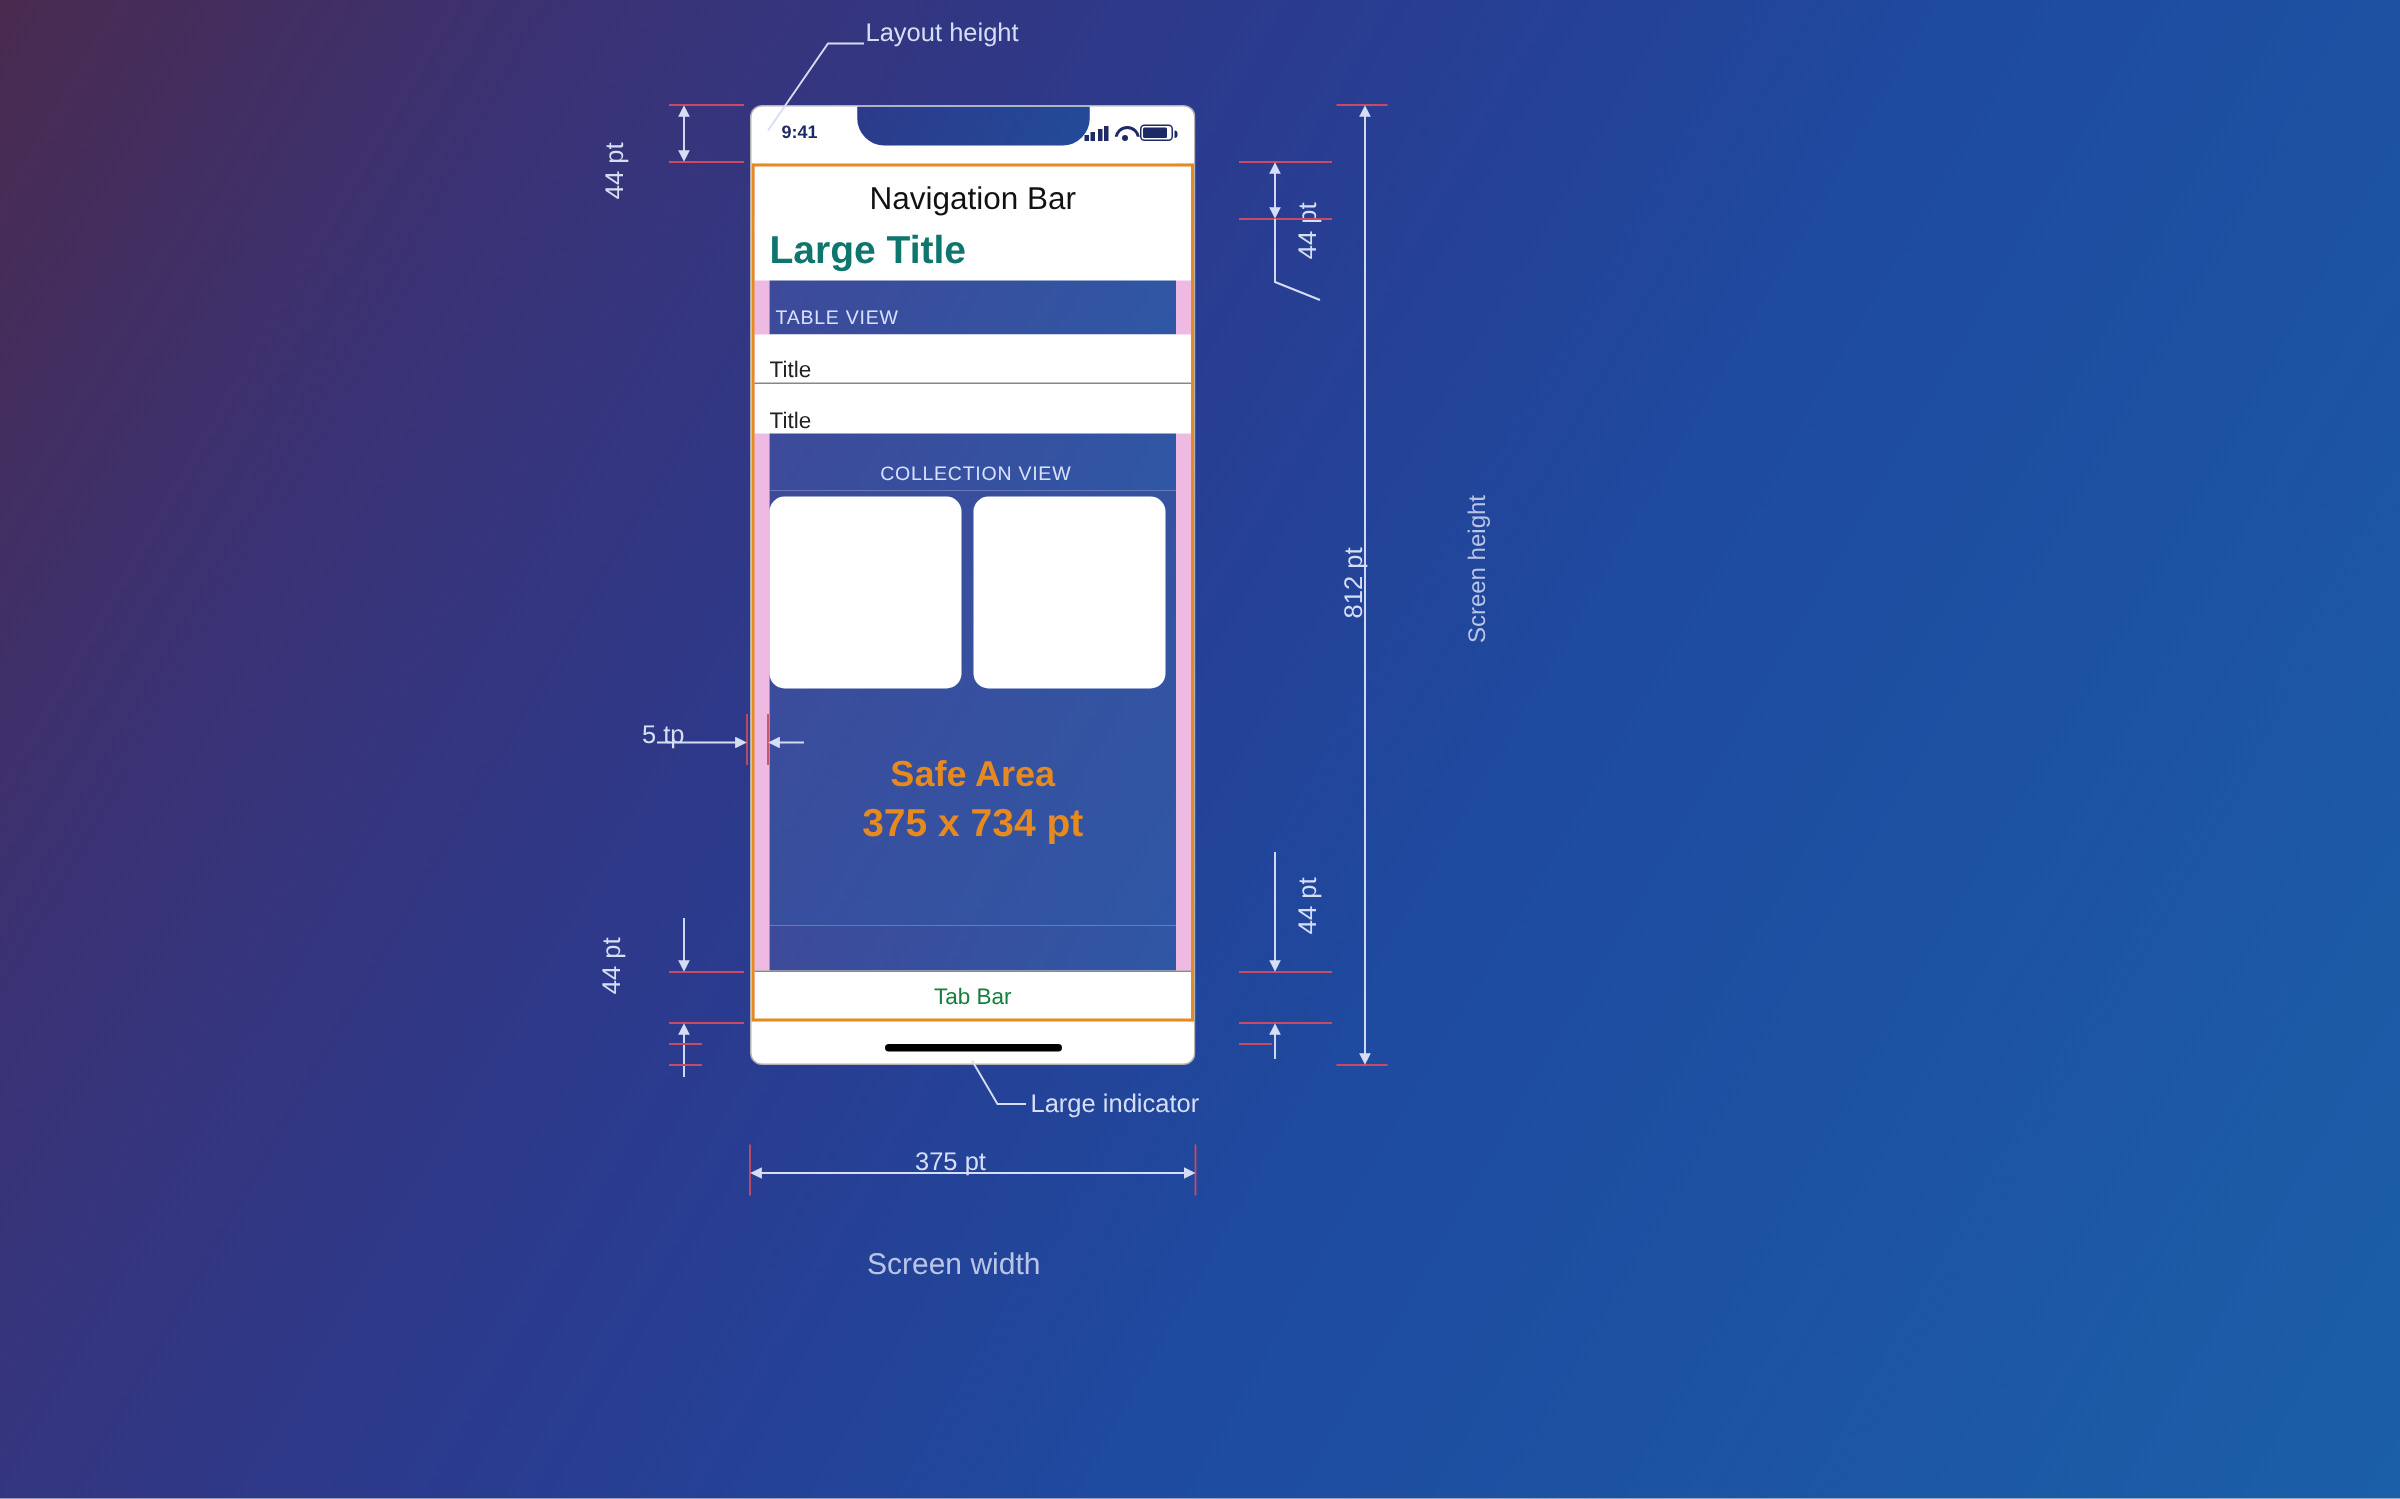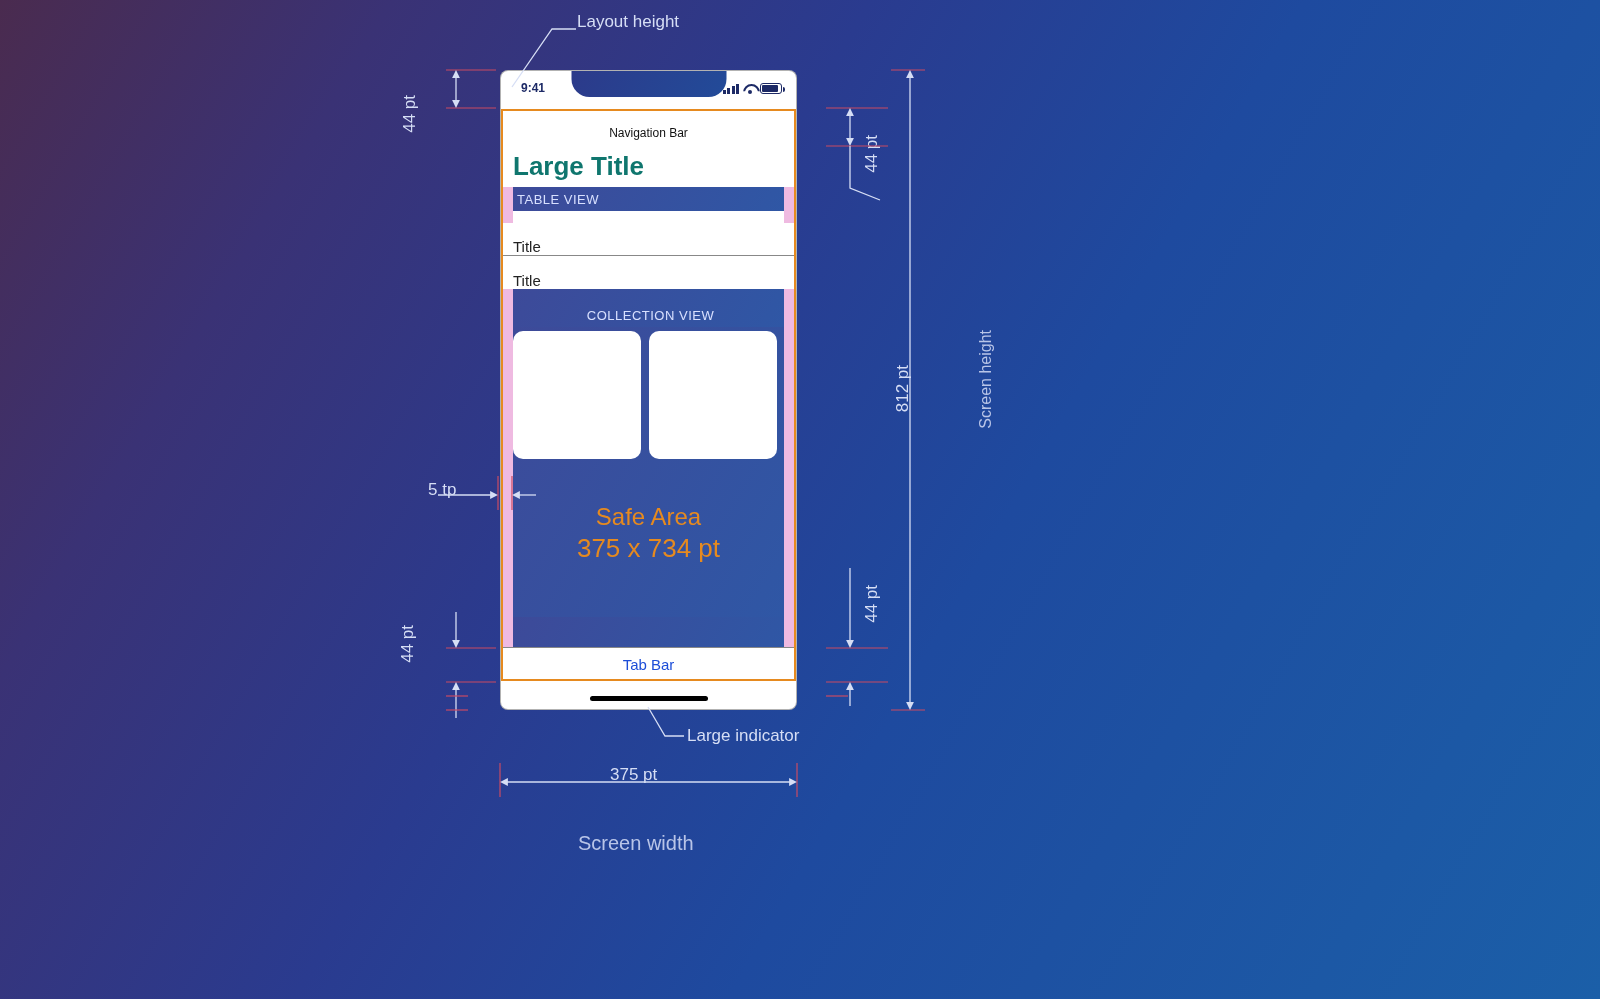--- a/index.html
+++ b/index.html
@@ -66,51 +66,51 @@
   .sig i:nth-child(1){height:4px}.sig i:nth-child(2){height:6px}.sig i:nth-child(3){height:8px}.sig i:nth-child(4){height:10px}
   .wifi { width:13px; height:10px; position:relative; }
   .wifi::before{content:"";position:absolute;left:0;top:0;width:13px;height:13px;border:2px solid #1d2a66;border-radius:50%;clip-path:polygon(0 0,100% 0,100% 45%,0 45%);} 
   .wifi::after{content:"";position:absolute;left:4.5px;top:6px;width:4px;height:4px;background:#1d2a66;border-radius:50%;}
   .batt { width:22px; height:11px; border:1.5px solid #1d2a66; border-radius:3px; position:relative; }
   .batt::after{content:"";position:absolute;right:-4px;top:2.5px;width:2.5px;height:5px;background:#1d2a66;border-radius:0 2px 2px 0;}
   .batt::before{content:"";position:absolute;left:1px;top:1px;bottom:1px;width:16px;background:#1d2a66;border-radius:1px;}
   .navbar {
     position:absolute; top:38px; left:2px; right:2px; height:48px;
     background:#fff; display:flex; align-items:center; justify-content:center;
-    font-size:12px; color:#111; border-bottom:1px solid #7a7a7a;
+    font-size:21px; color:#111; border-bottom:1px solid #7a7a7a;
   }
   .largetitle {
     position:absolute; top:74px; left:2px; right:2px; height:42px;
     background:#fff; display:flex; align-items:center; padding-left:10px;
     font-size:26px; font-weight:600; color:#0f766e;
   }
   .bluegap {
     position:absolute; left:12px; right:12px;
     background: linear-gradient(120deg,#3d4a99,#2f57a5);
   }
-  .gap1 { top:116px; height:24px; display:flex; align-items:flex-end; padding:0 0 4px 4px; color:#d8e0ff; font-size:13px; letter-spacing:.5px; }
+  .gap1 { top:116px; height:36px; display:flex; align-items:flex-end; padding:0 0 4px 4px; color:#d8e0ff; font-size:13px; letter-spacing:.5px; }
   .tv { position:absolute; left:2px; right:2px; background:#fff; height:33px; display:flex; align-items:flex-end; padding-left:10px; font-size:15px; color:#222; }
   .tv1 { top:152px; border-bottom:1px solid #888; }
   .tv2 { top:185px; }
   .gap2 { top:218px; height:38px; display:flex; align-items:flex-end; padding:0 0 4px 4px; color:#d8e0ff; font-size:13px; letter-spacing:.5px;justify-content:center; }
   .coll {
     position:absolute; top:256px; left:12px; right:12px; height:290px;
     background: linear-gradient(120deg,#3d4a99,#2f57a5);
     display:flex; flex-direction:column;
   }
   .cards { display:flex; gap:8px; padding:4px 0 0 0; }
   .card { width:128px; height:128px; background:#fff; border-radius:10px; }
-  .safe-text { text-align:center; color:#e68a1f; font-weight:400; }
+  .safe-text { text-align:center; color:#e68a1f; font-weight:700; }
   .safe-text .l1 { font-size:24px; margin-top:44px; }
   .safe-text .l2 { font-size:26px; margin-top:2px; }
   .gap3 { top:546px; height:32px; }
   .tabbar {
     position:absolute; bottom:28px; left:2px; right:2px; height:34px;
     background:#fff; display:flex; align-items:center; justify-content:center;
-    font-size:15px; color:#1d4ed8; border-top:1px solid #888;
+    font-size:15px; color:#15803d; border-top:1px solid #888;
   }
   .homebar {
     position:absolute; left:50%; bottom:8px; transform:translateX(-50%);
     width:118px; height:5px; background:#000; border-radius:3px;
   }
   
   .anno { position:absolute; color:#d6def5; font-size:17px; }
   .anno.rot { writing-mode:vertical-rl; transform:rotate(180deg); }
   .red { stroke:#c94b63; stroke-width:1.2; fill:none; }
   .wht { stroke:#d6def5; stroke-width:1.3; fill:none; }

